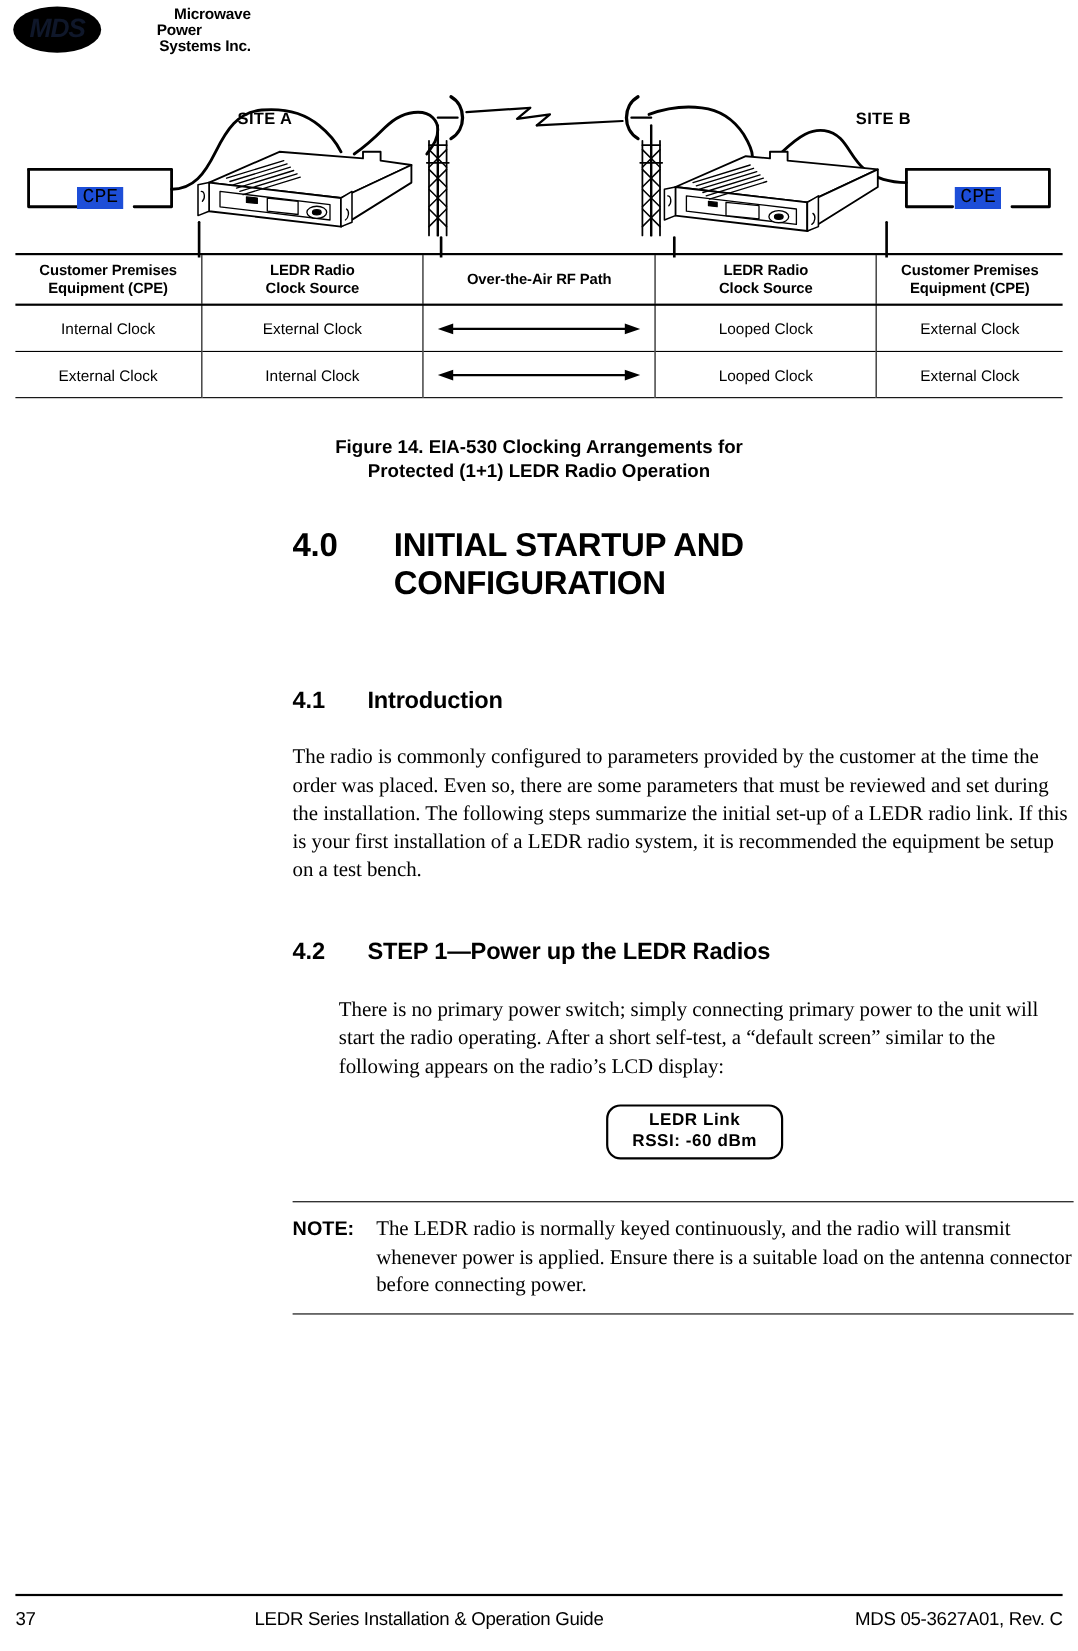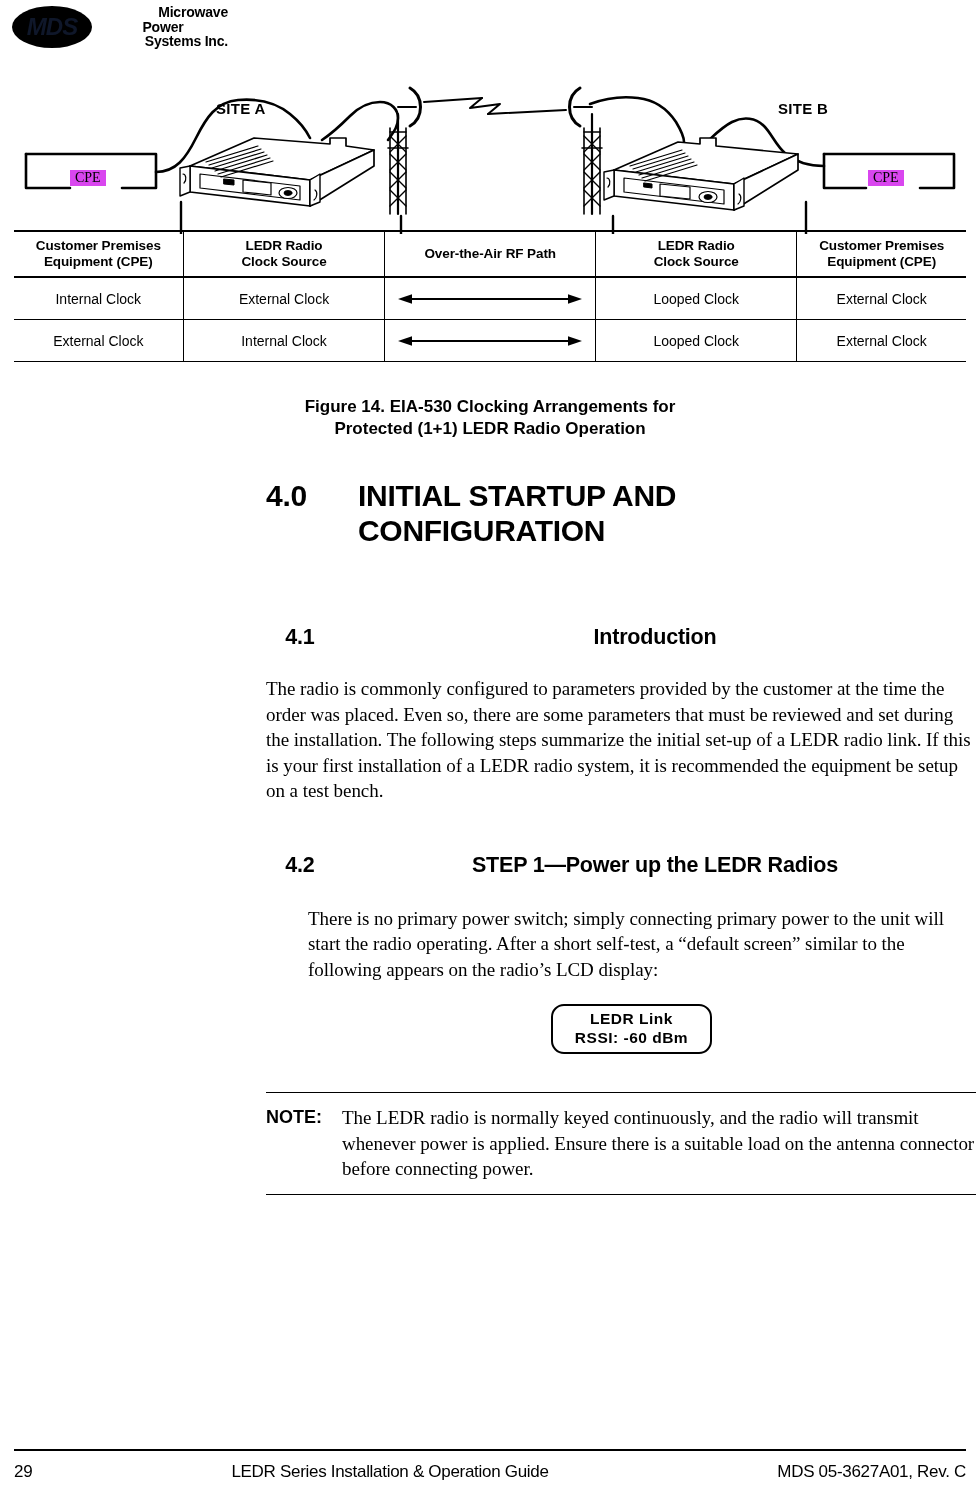--- a/index.html
+++ b/index.html
@@ -70,23 +70,23 @@
     font-weight: bold;
     font-size: 15px;
     letter-spacing: 0.3px;
     font-family: "Liberation Sans", sans-serif;
   }
   #site-a-label { left: 216px; top: 38px; }
   #site-b-label { left: 778px; top: 38px; }
 
   .cpe-label {
     position: absolute;
-    font-size: 14px;
-    font-family: Liberation Serif, serif;
-    background: #d946ef;
+    font-size: 18px;
+    font-family: Liberation Mono, monospace;
+    background: #1d4ed8;
     padding: 0 5px;
   }
   #cpe-left-label  { left: 70px;  top: 108px; }
   #cpe-right-label { left: 868px; top: 108px; }
 
   
   #clock-table {
     position: absolute;
     left: 14px; top: 230px;
     width: 952px;
@@ -159,21 +159,20 @@
   .h1-text { flex: 1; }
 
   .h2-row {
     display: flex;
     align-items: baseline;
     font-weight: bold;
     font-size: 21.5px;
     line-height: 26px;
     letter-spacing: -0.2px;
     font-family: "Liberation Sans", sans-serif;
-    text-align: center;
   }
   .h2-num  { width: 68px; flex: 0 0 68px; }
   .h2-text { flex: 1; }
 
   .body-p {
     font-family: "Liberation Serif", serif;
     font-size: 19px;
     line-height: 25.5px;
     text-align: left;
     letter-spacing: -0.05px;
@@ -479,16 +478,16 @@
       <div id="note-label">NOTE:</div>
       <div id="note-text">The LEDR radio is normally keyed continuously, and the radio will transmit whenever power is applied. Ensure there is a suitable load on the antenna connector before connecting power.</div>
     </div>
     <div id="note-rule-bottom"></div>
   </div>
 
 </div>
 
 <div id="footer-rule"></div>
 <div id="footer">
-  <div id="footer-page">29</div>
+  <div id="footer-page">37</div>
   <div id="footer-title">LEDR Series Installation &amp; Operation Guide</div>
   <div id="footer-doc">MDS 05-3627A01, Rev. C</div>
 </div>
 
 </body></html>

